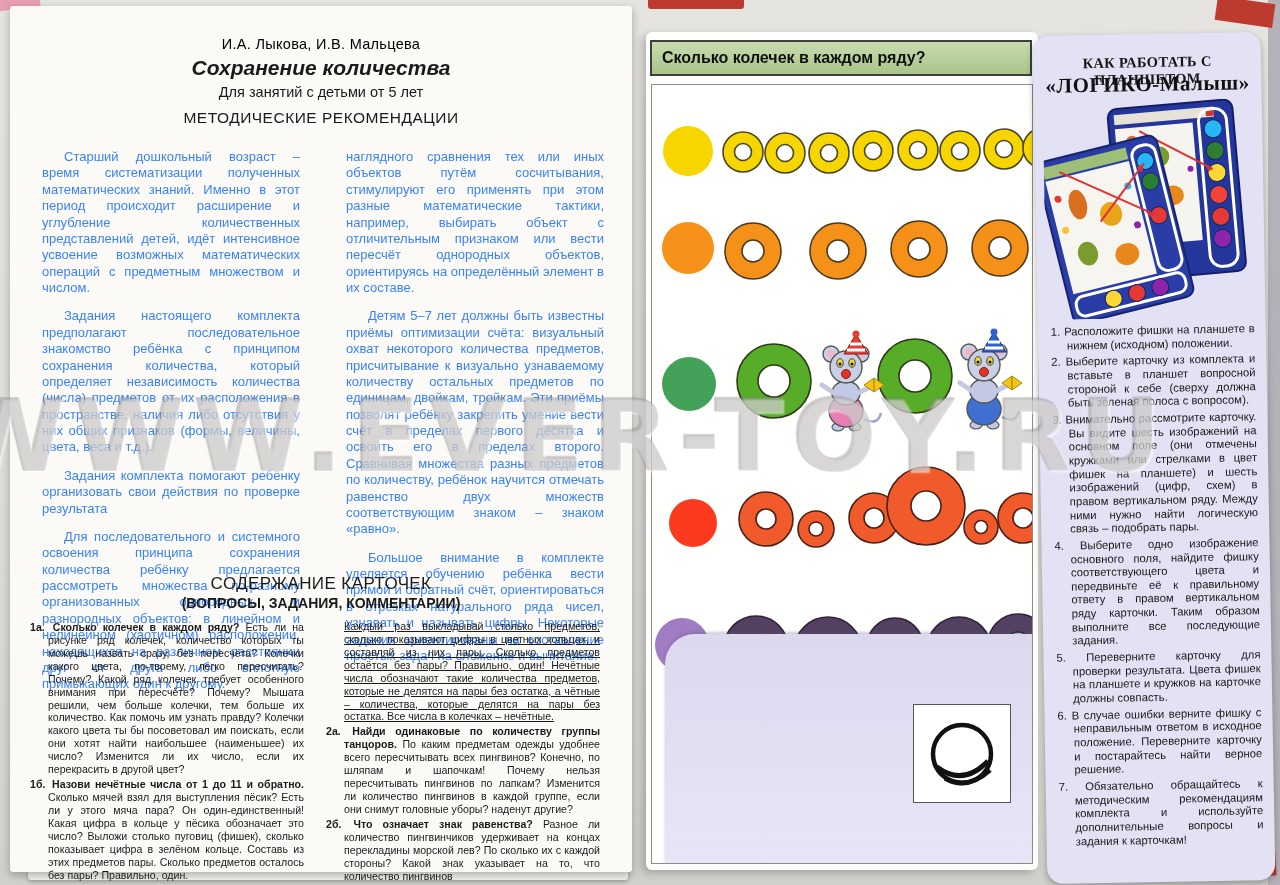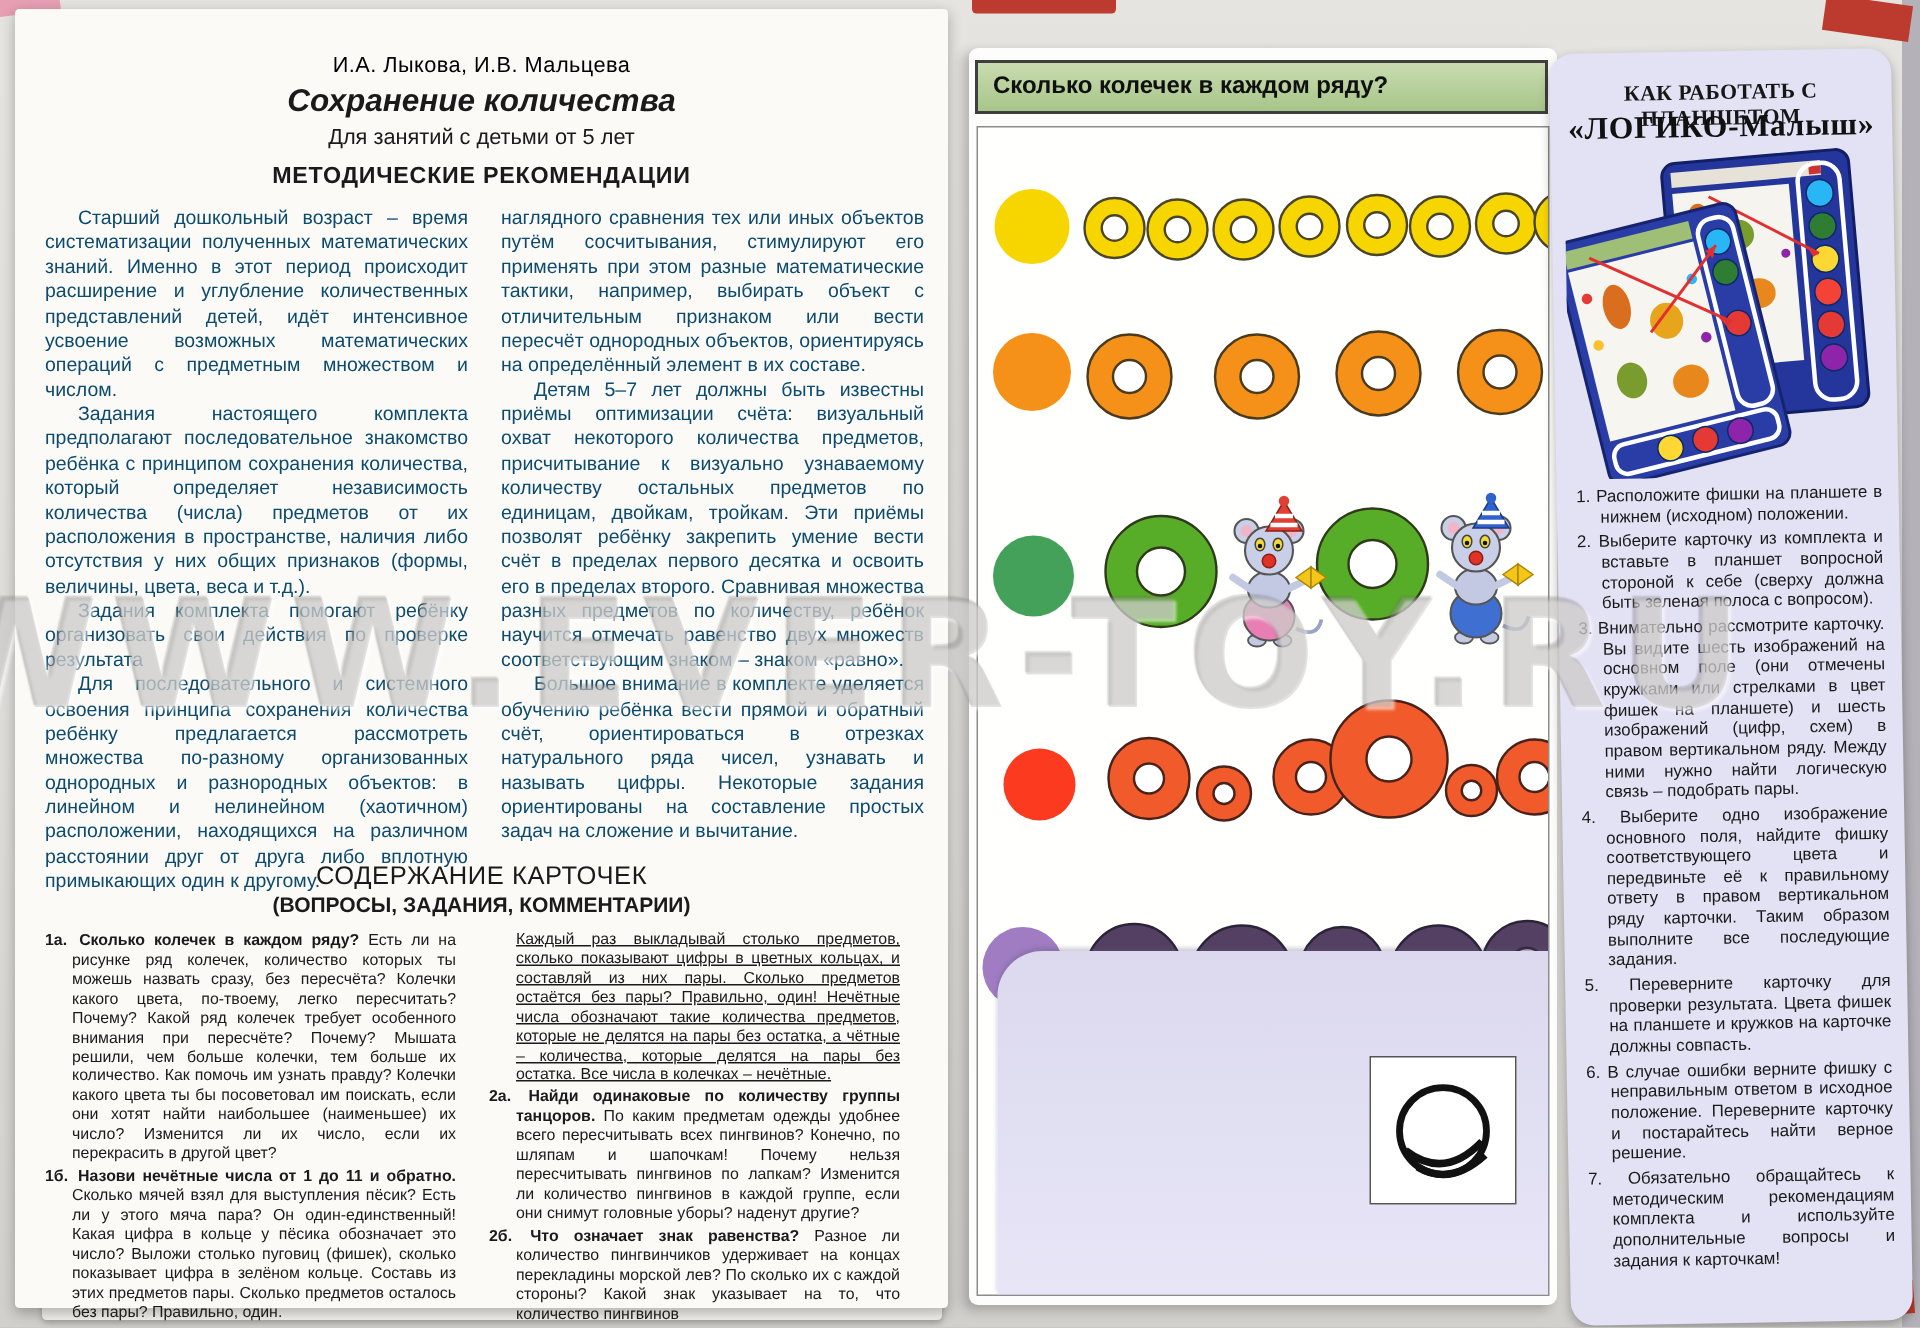--- a/index.html
+++ b/index.html
@@ -16,24 +16,24 @@
   .sliver-red-br{left:1198px;top:856px;width:78px;height:22px;transform:rotate(-4deg);}
   .page-under{left:28px;top:854px;width:600px;height:26px;background:#f3f1ec;border-radius:3px;
     box-shadow:0 2px 4px rgba(0,0,0,.25);}
   
   .left-page{left:10px;top:6px;width:622px;height:866px;background:#fbfaf7;border-radius:3px;
     box-shadow:0 3px 9px rgba(0,0,0,.28);}
   .lp-center{left:0;right:0;text-align:center;}
   .lp-authors{top:30px;font-size:14.5px;letter-spacing:.3px;color:#000000;}
   .lp-title{top:50px;font-size:21px;font-weight:bold;font-style:italic;}
   .lp-sub{top:78px;font-size:14.5px;}
-  .lp-h1{top:103px;font-size:15.5px;font-weight:bold;letter-spacing:.5px;}
+  .lp-h1{top:103px;font-size:15.5px;font-weight:normal;letter-spacing:.5px;}
   .lp-cols{top:131px;left:20px;right:16px;display:flex;gap:22px;}
   .lp-col{flex:1;min-width:0;}
-  .lp-col p{margin:0;font-size:13px;line-height:1.26;text-align:justify;text-indent:22px;color:#0c4a6e;}
+  .lp-col p{margin:12px;font-size:13px;line-height:1.26;text-align:justify;text-indent:22px;color:#3b82f6;}
   .lp-col p.noindent{text-indent:0;}
   .lp-h2{top:568px;font-size:17px;font-weight:normal;letter-spacing:.4px;}
   .lp-h2sub{top:589px;font-size:14px;font-weight:bold;}
   .lp-items{top:614px;left:20px;right:32px;display:flex;gap:22px;align-items:center;}
   .lp-items .lp-col{font-size:10.6px;line-height:1.22;text-align:justify;}
   .ci{padding-left:18px;text-indent:-18px;margin:0 0 2px 0;}
   .ci-cont{padding-left:18px;text-indent:0;margin:0 0 2px 0;text-decoration:underline;}
   .num,.lead{font-weight:bold;}
   .num{margin-right:2px;}
   

